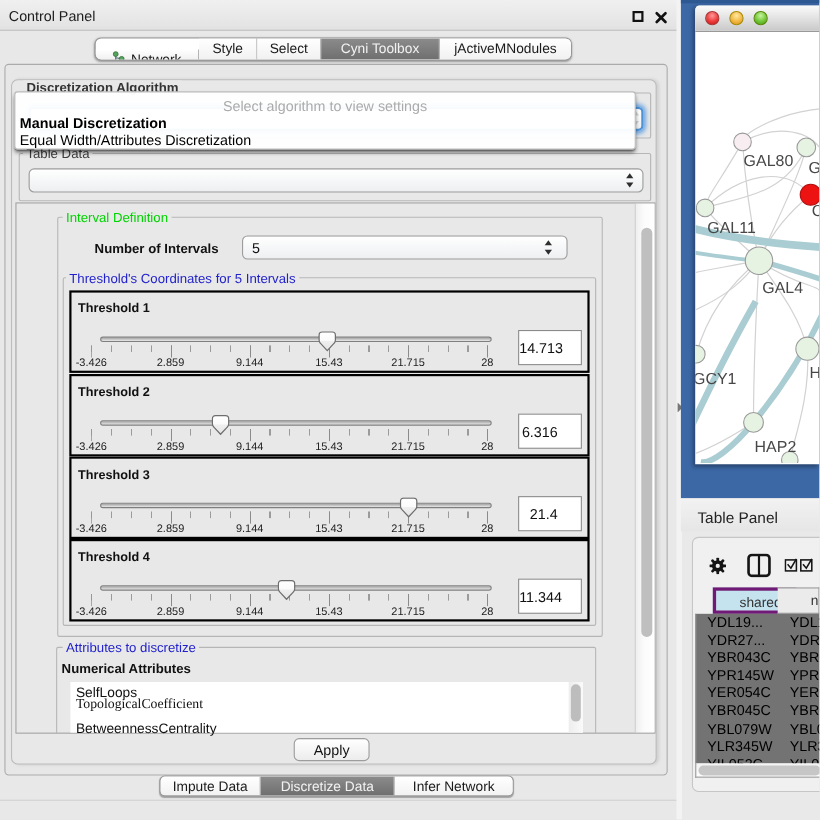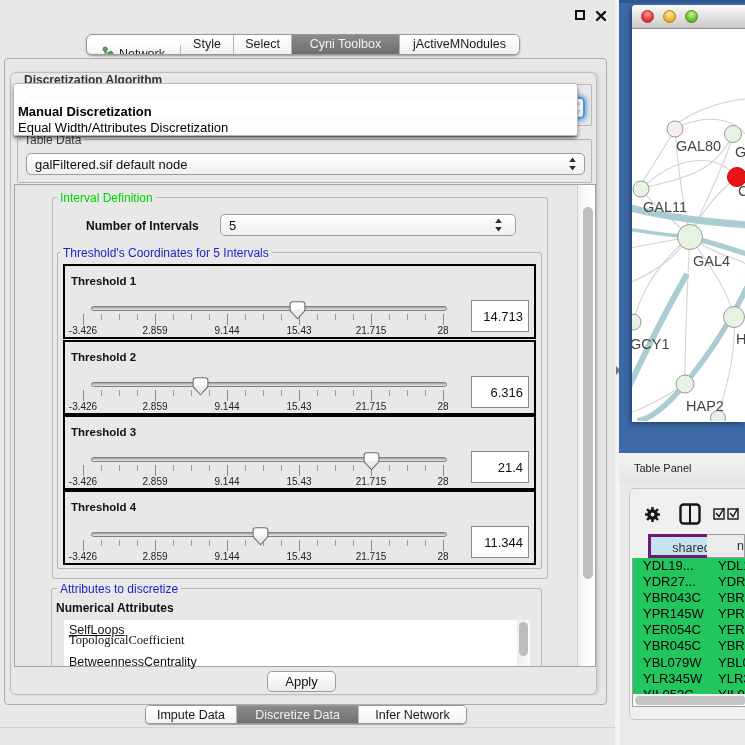--- a/index.html
+++ b/index.html
@@ -55,21 +55,21 @@
     background:linear-gradient(#a2a2a2,#e9e9e9); border:1px solid #7f7f7f; border-radius:3px; }
   .ticks-min { position:absolute; left:18px; top:48px; width:362px; height:6px;
     background:repeating-linear-gradient(to right,#9b9b9b 0,#9b9b9b 1px,transparent 1px,transparent 18px); }
   .ticks-maj { position:absolute; left:18px; top:48px; width:362px; height:11px;
     background:repeating-linear-gradient(to right,#8b8b8b 0,#8b8b8b 1px,transparent 1px,transparent 72px); }
   .tlabels span { position:absolute; top:59px; transform:translateX(-50%);
     font-size:10px; color:#1d1d1d; }
   .thumb { position:absolute; top:35px; }
   .tfield { position:absolute; left:406px; top:34px; width:58px; height:32px;
     background:#fff; border:1px solid #8a8a8a; font-size:13px; color:#111;
-    text-align:right; padding:8px 5px 0 0; }
+    text-align:right; padding:8px 21px 0 0; }
 
   
   #numlist { position:absolute; left:64px; top:620px; width:466px; height:46px; background:#fff; }
   #numlist .it { position:absolute; left:5px; font-size:12.5px; color:#111; }
   #listsb { position:absolute; left:453px; top:0px; width:13px; height:46px;
     background:linear-gradient(90deg,#ededed,#fafafa); }
   #listsb .th { position:absolute; left:2px; top:2px; width:9px; height:34px; background:#bdbdbd; border-radius:5px; }
 
   
   #apply { position:absolute; left:267px; top:671px; width:69px; height:21px;
@@ -101,39 +101,42 @@
     border-radius:4px 0 0 0; box-shadow:-2px 2px 4px rgba(0,0,0,0.35); }
   #nettitle { position:absolute; left:0; top:0; width:113px; height:24px;
     background:linear-gradient(#fbfbfb,#c9c9c9); border-bottom:1px solid #8e8e8e; border-radius:4px 0 0 0; }
   .tl { position:absolute; top:5px; width:13px; height:13px; border-radius:50%; }
   #tl-r { left:9px;  background:radial-gradient(circle at 50% 30%, #ff9a9a, #ee3b3b 55%, #c31818); border:1px solid #a33; }
   #tl-y { left:31px; background:radial-gradient(circle at 50% 30%, #ffe9a0, #f3b843 55%, #d29018); border:1px solid #a80; }
   #tl-g { left:53px; background:radial-gradient(circle at 50% 30%, #c9f3a0, #71c837 55%, #4a9a18); border:1px solid #580; }
 
   #tablepanel-title { position:absolute; left:619px; top:453px; width:126px; height:30px;
     background:linear-gradient(#f2f2f2,#e6e6e6); }
-  #tablepanel-title .t { position:absolute; left:15px; top:9px; font-size:11px; color:#232323; }
+  #tablepanel-title .t { position:absolute; left:15px; top:9px; font-size:14px; color:#232323; }
   #tpbox { position:absolute; left:629px; top:488px; width:120px; height:232px;
     background:#f0f0f0; border:1px solid #c6c6c6; border-radius:6px 0 0 6px; }
 
   #thead1 { position:absolute; left:632px; top:534px; width:76px; height:24px; background:#c5e2ef;
     border:3px solid #701a75; font-size:12.5px; color:#333; text-align:right; text-indent:14px; line-height:22px;margin-left:16px; }
   #thead2 { position:absolute; left:707px; top:534px; width:38px; height:24px; background:#ebebeb;
     border:1px solid #9c9c9c; border-left:none; font-size:12.5px; color:#333; padding-left:30px; line-height:22px; }
-  #tbody { position:absolute; left:632px; top:558px; width:113px; height:136px; background:#22c55e;
+  #tbody { position:absolute; left:632px; top:558px; width:113px; height:136px; background:#737373;
     border-left:1px solid #9c9c9c; overflow:hidden; }
   #tbody .r { position:absolute; left:0; width:113px; height:17px; font-size:13px; color:#000; }
   #tbody .c1 { position:absolute; left:10px; }
   #tbody .c2 { position:absolute; left:85px; }
   #hsb { position:absolute; left:632px; top:694px; width:113px; height:13px;
     background:linear-gradient(#f2f2f2,#fdfdfd); border-left:1px solid #9c9c9c; border-bottom:1px solid #9c9c9c;}
   #hsb .th { position:absolute; left:2px; top:2px; width:111px; height:9px; background:#c6c6c6; border-radius:5px; }
 </style></head>
 <body>
 <div id="cp">
+  <div id="cp-title">
+      <div class="t">Control Panel</div>
+    </div>
   <div id="btn-float"></div>
   <svg id="btn-close" width="12" height="12" viewBox="0 0 12 12">
     <path d="M2,2 L10,10 M10,2 L2,10" stroke="#111" stroke-width="2.4" stroke-linecap="round"></path>
   </svg>
   <div id="tabs">
     <div class="seg" style="width:94px;margin-top:10px;"><svg width="12" height="15" viewBox="0 0 12 15" style="vertical-align:-3px;margin-right:5px">
    <path d="M3.2,3.5 L3.2,12.5 M3.2,6.5 L8.2,7.3 M3.2,9.5 L8.2,12" stroke="#5a6b7a" stroke-width="1.1" fill="none"></path>
    <circle cx="3.2" cy="3.2" r="2.2" fill="#55a35c" stroke="#35793c" stroke-width="0.8"></circle>
    <circle cx="8.6" cy="7.5" r="2.2" fill="#55a35c" stroke="#35793c" stroke-width="0.8"></circle>
    <circle cx="8.6" cy="12" r="2.2" fill="#55a35c" stroke="#35793c" stroke-width="0.8"></circle>
@@ -149,21 +152,20 @@
   <div class="grouplab" style="left:21px; top:73px; font-weight:bold; color:#333;">Discretization Algorithm</div>
   <div class="combo" style="left:26px; top:97px; width:559px; height:22px;
      box-shadow:0 0 4px 2px rgba(96,160,226,0.9); border:2px solid #4f92d6;"></div>
   <svg class="abs" style="left:570px; top:99px;" width="14" height="18" viewBox="0 0 14 18">
      <path d="M7,1 L11,6 L3,6 Z" fill="#cfcfcf"></path>
       <path d="M7,16 L11,11 L3,11 Z" fill="#cfcfcf"></path>
     </svg>
   <div class="groupbox" style="left:17px; top:139px; width:575px; height:44px;"></div>
   <div class="grouplab" style="left:21px; top:133px;">Table Data</div>
   <div class="combo" style="left:26px; top:153px; width:559px; height:22px;">
-    <div class="txt">galFiltered.sif default node</div>
     <svg class="arr" style="right:7px;top:2px" width="9" height="16" viewBox="0 0 9 16">
       <path d="M4.5,1.5 L7.8,6 L1.2,6 Z" fill="#2e2e2e"></path>
         <path d="M4.5,14.5 L7.8,10 L1.2,10 Z" fill="#2e2e2e"></path>
       </svg>
   </div>
   <div id="scrollpane">
     <div id="vsb-track"></div>
     <div id="vsb-thumb"></div>
   </div>
   <div class="groupbox" style="left:52px; top:197px; width:496px; height:382px;"></div>
@@ -285,35 +287,36 @@
         </defs>
     </svg>
     <div class="tfield">11.344</div>
   </div>
   <div class="abs" style="left:15px; top:580px; width:581px; height:87px; overflow:hidden;">
     <div class="groupbox" style="left:36px; top:8px; width:491px; height:90px;"></div>
   </div>
   <div class="grouplab" style="left:57px; top:582px; color:#2222cc;">Attributes to discretize</div>
   <div class="abs" style="left:56px; top:601px; font-size:12px; font-weight:bold; color:#111;">Numerical Attributes</div>
   <div id="numlist">
-    <div class="it" style="top:3px;text-decoration:underline;">SelfLoops</div>
+    <div class="it" style="top:3px;">SelfLoops</div>
     <div class="it" style="top:13px;font-family:Liberation Serif, serif;">TopologicalCoefficient</div>
     <div class="it" style="top:35px;">BetweennessCentrality</div>
     <div id="listsb">
         <div class="th"></div>
       </div>
   </div>
   <div id="apply">Apply</div>
   <div id="btabs">
     <div class="seg" style="width:91px;">Impute Data</div>
     <div class="seg sel" style="width:122px;">Discretize Data</div>
     <div class="seg" style="width:107px;">Infer Network</div>
   </div>
   <div id="cp-bottomline"></div>
   <div id="popup">
+    <div class="hint">Select algorithm to view settings</div>
     <div class="it1">Manual Discretization</div>
     <div class="it2">Equal Width/Attributes Discretization</div>
   </div>
 </div>
 <div id="divider">
   <svg class="abs" style="left:0px; top:366px;" width="6" height="9" viewBox="0 0 6 9">
     <path d="M1,0 L5.5,4.5 L1,9" fill="#777"></path>
     </svg>
 </div>
 <div id="right-blue"></div>

